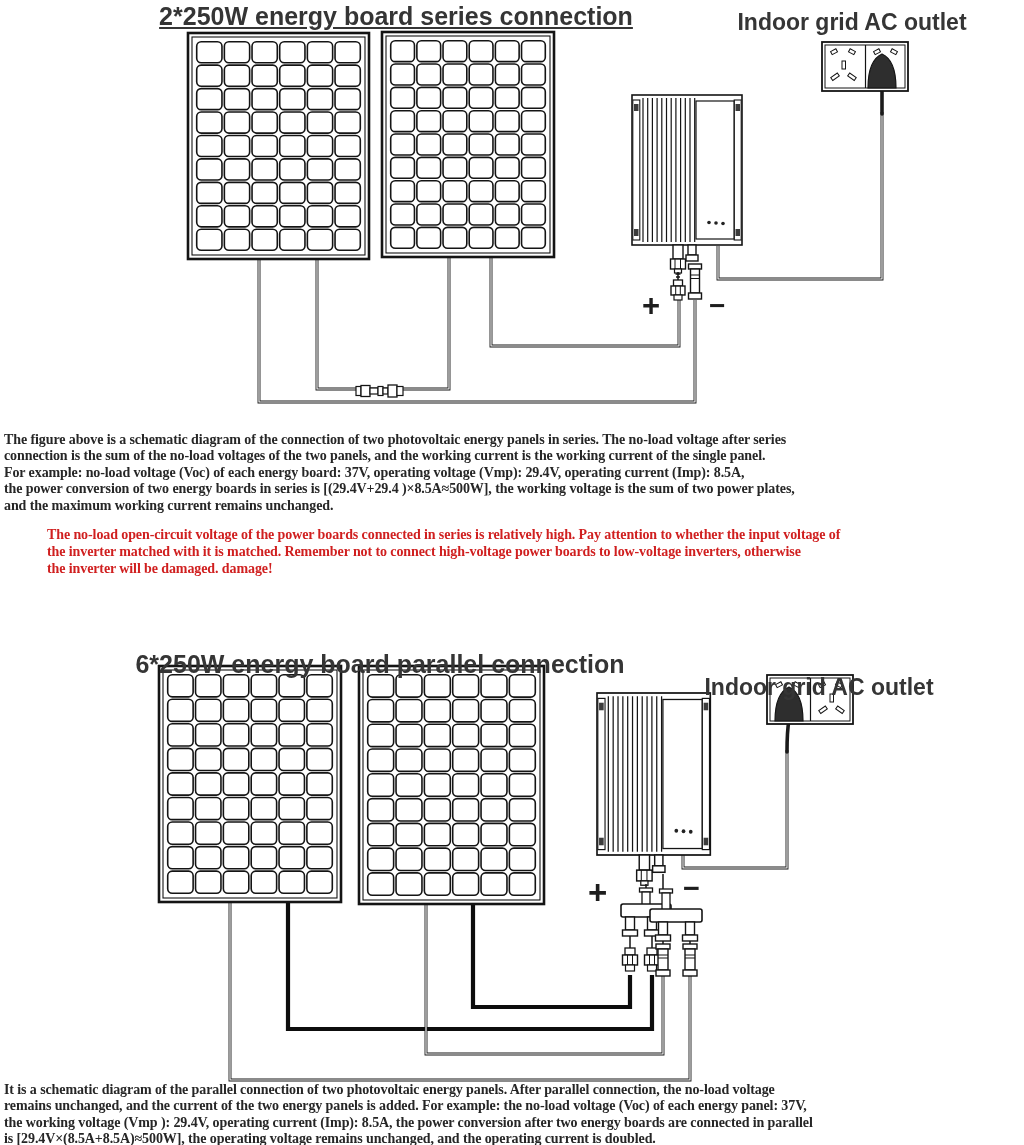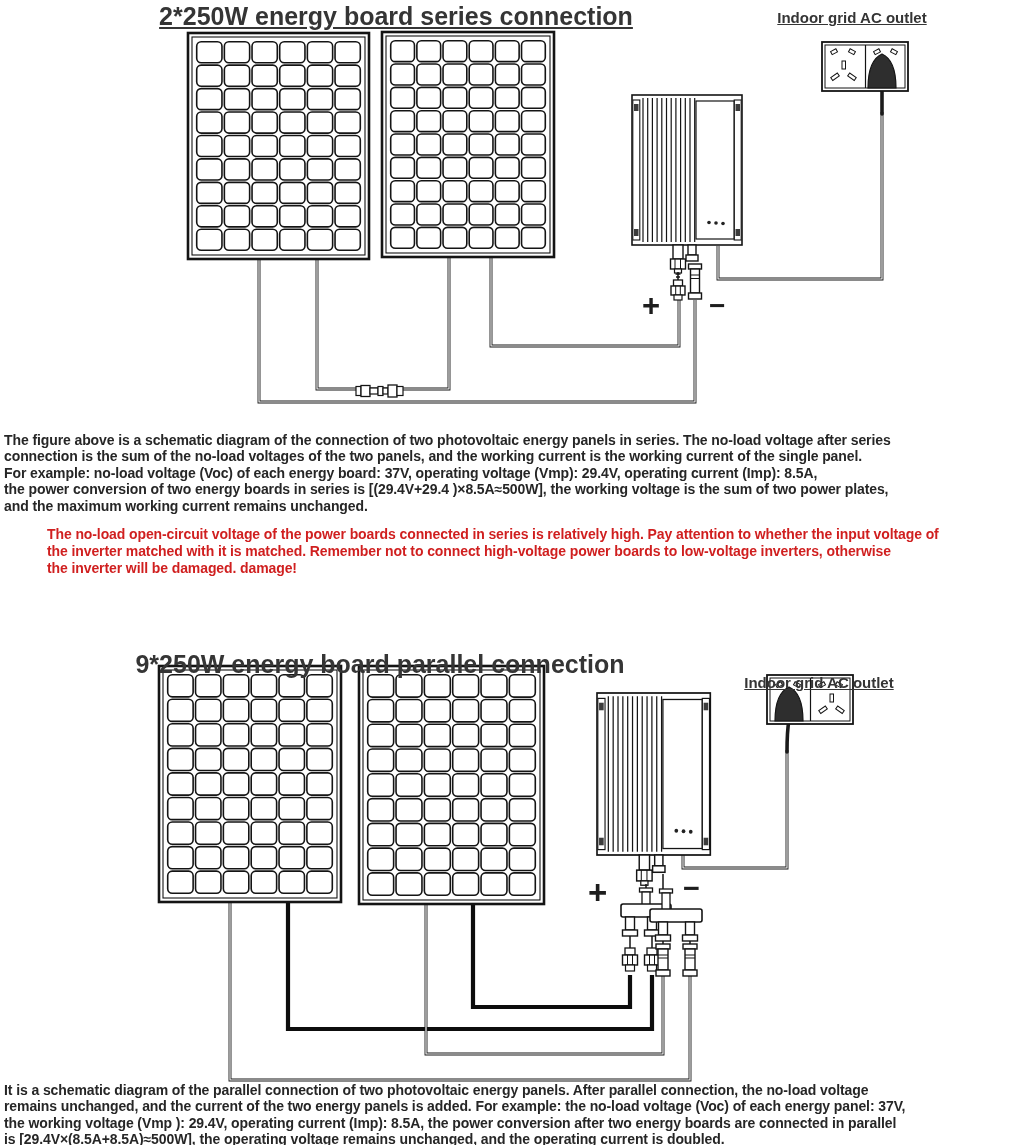--- a/index.html
+++ b/index.html
@@ -1,23 +1,23 @@
 <!DOCTYPE html>
 <html><head>
 <meta charset="utf-8">
 <style>
   html,body{margin:0;padding:0;background:#ffffff;}
   body{width:1024px;height:1145px;position:relative;overflow:hidden;
        font-family:"Liberation Sans",sans-serif;}
   .abs{position:absolute;}
   .dtitle{font-weight:700;color:#353535;text-align:center;white-space:nowrap;}
   .t-main{font-size:25px;letter-spacing:0px;}
-  .t-outlet{font-size:15px;text-decoration:underline;}
+  .t-outlet{font-size:23px;}
   .para{font-weight:700;font-size:14px;line-height:16.4px;color:#262626;
-        white-space:pre-line;letter-spacing:-0.1px;width:1018px;}
+        white-space:pre-line;letter-spacing:-0.1px;width:1018px;font-family:Liberation Serif, serif;}
   .para.red{color:#d01f1f;line-height:17px;}
   .polarity{font-weight:700;color:#1d1d1d;line-height:1;}
   svg{position:absolute;left:0;top:0;}
   .hollow-out{fill:none;stroke:#161616;stroke-width:2.9;}
   .hollow-in{fill:none;stroke:#ffffff;stroke-width:1.15;}
   .thick{fill:none;stroke:#0d0d0d;stroke-width:4.2;}
   .cord{fill:none;stroke:#1b1b1b;stroke-width:3.6;stroke-linecap:round;}
   .ln{stroke:#141414;fill:#ffffff;}
   .fill-dark{fill:#2e2e2e;stroke:#141414;}
 </style>
@@ -416,21 +416,21 @@
 
 <div class="abs para" style="left:4px;top:432px;">The figure above is a schematic diagram of the connection of two photovoltaic energy panels in series. The no-load voltage after series
 connection is the sum of the no-load voltages of the two panels, and the working current is the working current of the single panel.
 For example: no-load voltage (Voc) of each energy board: 37V, operating voltage (Vmp): 29.4V, operating current (Imp): 8.5A,
 the power conversion of two energy boards in series is [(29.4V+29.4 )×8.5A≈500W], the working voltage is the sum of two power plates,
 and the maximum working current remains unchanged.</div>
 <div class="abs para red" style="left:4px;top:526px;margin-left:43px;">The no-load open-circuit voltage of the power boards connected in series is relatively high. Pay attention to whether the input voltage of
 the inverter matched with it is matched. Remember not to connect high-voltage power boards to low-voltage inverters, otherwise
 the inverter will be damaged. damage!</div>
 
-<div class="abs dtitle t-main" style="left:114px;top:650px;width:532px;">9*250W energy board parallel connection</div>
+<div class="abs dtitle t-main" style="left:114px;top:650px;width:532px;">6*250W energy board parallel connection</div>
 <div class="abs dtitle t-outlet" style="left:678px;top:674px;width:282px;">Indoor grid AC outlet</div>
 
 <div class="abs polarity" style="left:588px;top:876px;font-size:33px;">+</div>
 <div class="abs polarity" style="left:683px;top:874px;font-size:29px;">−</div>
 
 <div class="abs para" style="left:4px;top:1082px;">It is a schematic diagram of the parallel connection of two photovoltaic energy panels. After parallel connection, the no-load voltage
 remains unchanged, and the current of the two energy panels is added. For example: the no-load voltage (Voc) of each energy panel: 37V,
 the working voltage (Vmp ): 29.4V, operating current (Imp): 8.5A, the power conversion after two energy boards are connected in parallel
 is [29.4V×(8.5A+8.5A)≈500W], the operating voltage remains unchanged, and the operating current is doubled.</div>
 

